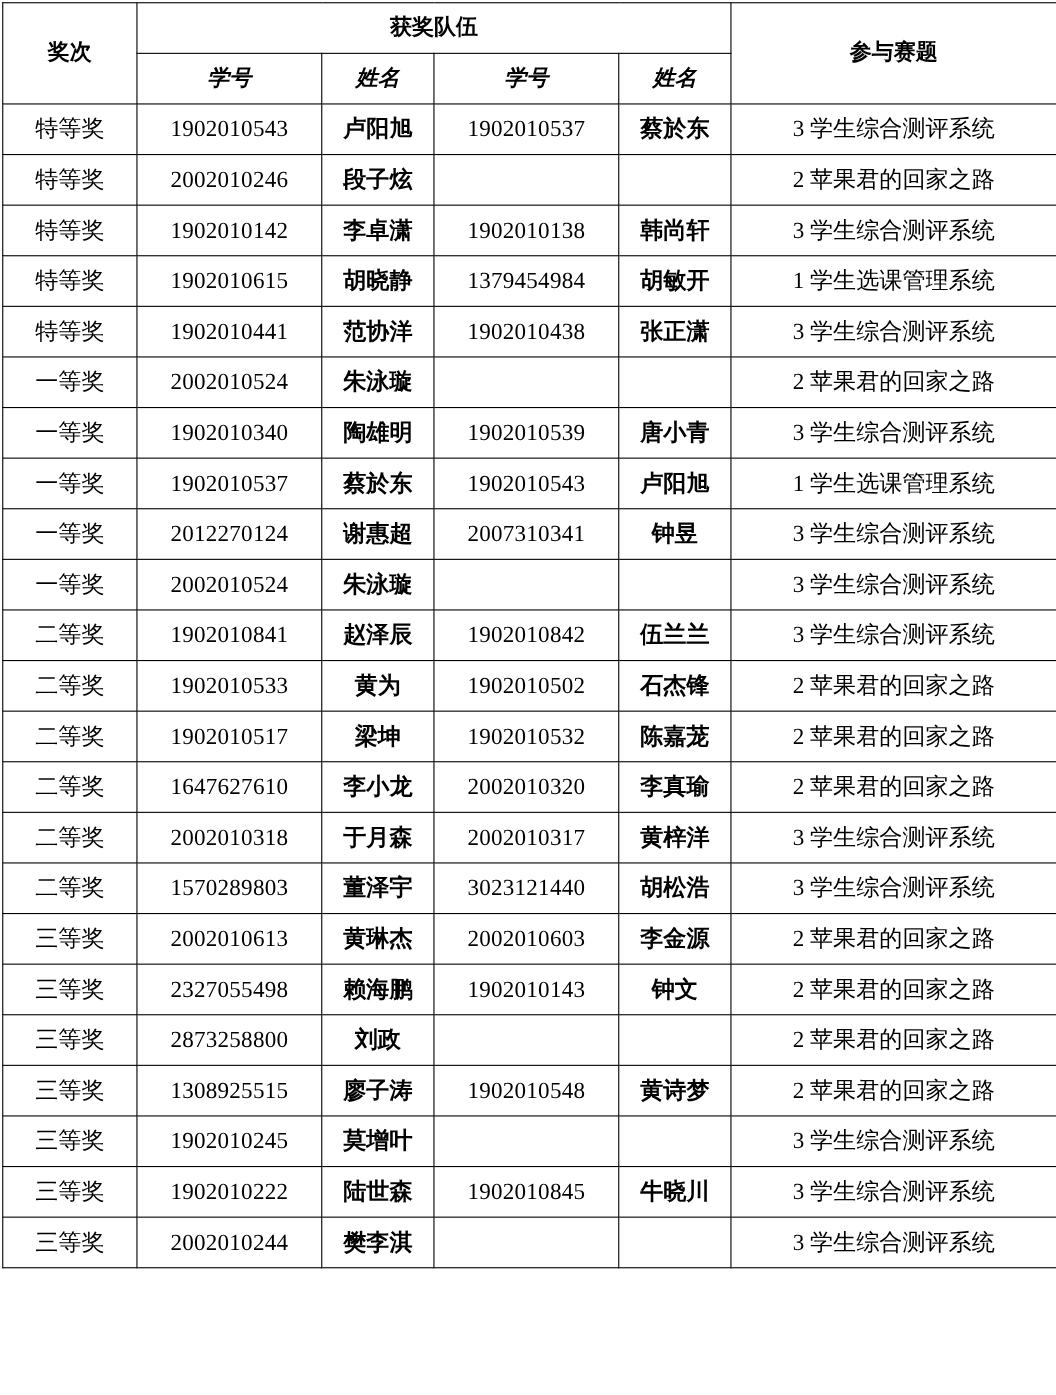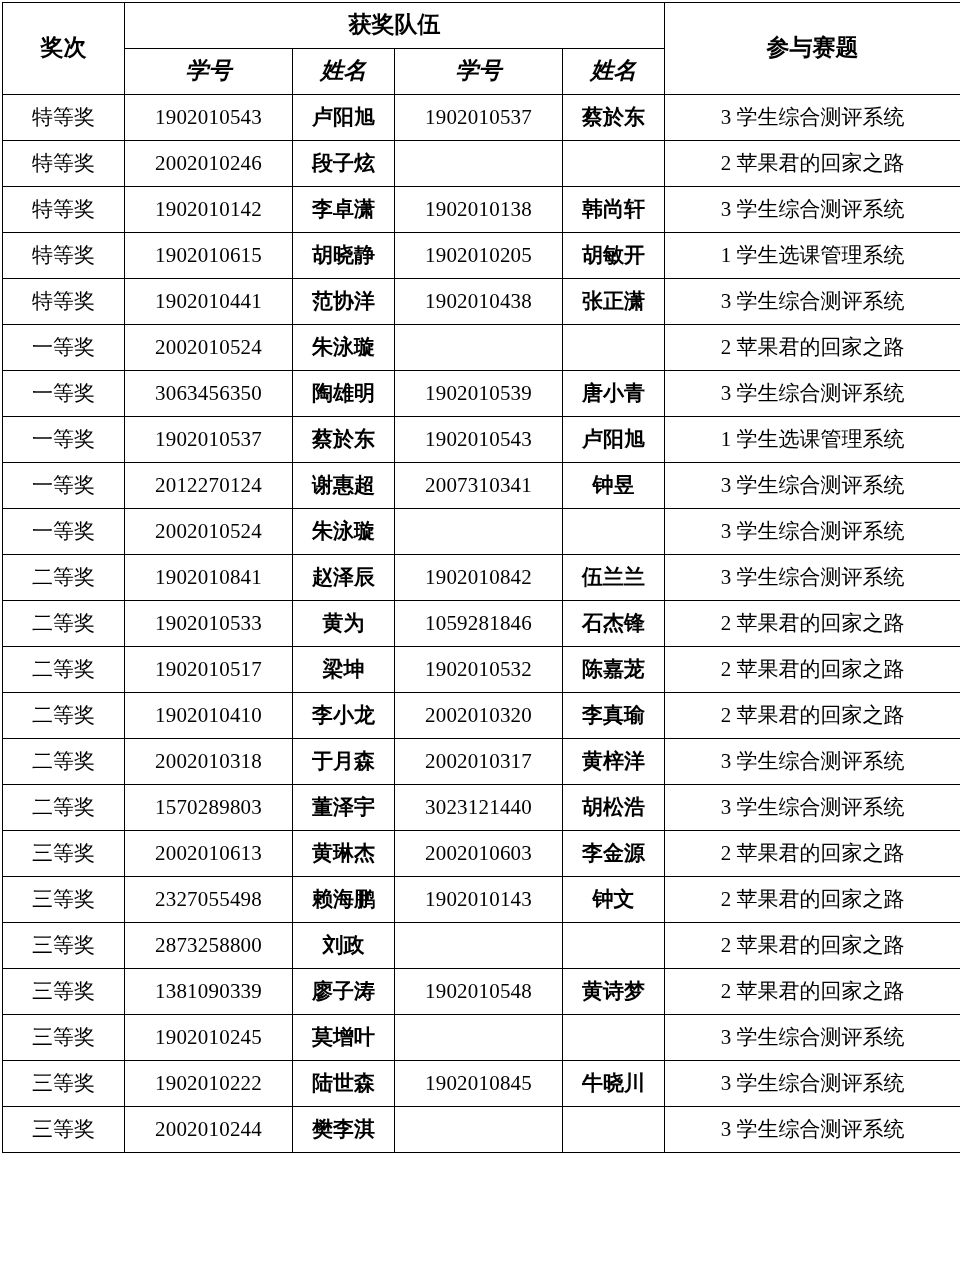--- a/index.html
+++ b/index.html
@@ -31,21 +31,21 @@
     text-align: center;
     vertical-align: middle;
     font-size: 21px;
     line-height: 1.25;
     padding: 0;
     height: 45px;
     font-family: "Liberation Serif", "DejaVu Serif", serif;
   }
   table.award-table thead th {
     font-weight: bold;
-    font-size: 23px;
+    font-size: 20px;
   }
   
   col.c-award   { width: 122px; }
   col.c-id1     { width: 168px; }
   col.c-name1   { width: 102px; }
   col.c-id2     { width: 168px; }
   col.c-name2   { width: 102px; }
   col.c-topic   { width: 296px; }
 
   td.award-cell { font-size: 21px; }
@@ -108,21 +108,21 @@
           <td class="id-cell">1902010142</td>
           <td class="name-cell">李卓潇</td>
           <td class="id-cell">1902010138</td>
           <td class="name-cell">韩尚轩</td>
           <td class="topic-cell">3 学生综合测评系统</td>
         </tr>
         <tr>
           <td class="award-cell">特等奖</td>
           <td class="id-cell">1902010615</td>
           <td class="name-cell">胡晓静</td>
-          <td class="id-cell">1902010205</td>
+          <td class="id-cell">1379454984</td>
           <td class="name-cell">胡敏开</td>
           <td class="topic-cell">1 学生选课管理系统</td>
         </tr>
         <tr>
           <td class="award-cell">特等奖</td>
           <td class="id-cell">1902010441</td>
           <td class="name-cell">范协洋</td>
           <td class="id-cell">1902010438</td>
           <td class="name-cell">张正潇</td>
           <td class="topic-cell">3 学生综合测评系统</td>
@@ -130,21 +130,21 @@
         <tr>
           <td class="award-cell">一等奖</td>
           <td class="id-cell">2002010524</td>
           <td class="name-cell">朱泳璇</td>
           <td class="id-cell"></td>
           <td class="name-cell"></td>
           <td class="topic-cell">2 苹果君的回家之路</td>
         </tr>
         <tr>
           <td class="award-cell">一等奖</td>
-          <td class="id-cell">3063456350</td>
+          <td class="id-cell">1902010340</td>
           <td class="name-cell">陶雄明</td>
           <td class="id-cell">1902010539</td>
           <td class="name-cell">唐小青</td>
           <td class="topic-cell">3 学生综合测评系统</td>
         </tr>
         <tr>
           <td class="award-cell">一等奖</td>
           <td class="id-cell">1902010537</td>
           <td class="name-cell">蔡於东</td>
           <td class="id-cell">1902010543</td>
@@ -172,35 +172,35 @@
           <td class="id-cell">1902010841</td>
           <td class="name-cell">赵泽辰</td>
           <td class="id-cell">1902010842</td>
           <td class="name-cell">伍兰兰</td>
           <td class="topic-cell">3 学生综合测评系统</td>
         </tr>
         <tr>
           <td class="award-cell">二等奖</td>
           <td class="id-cell">1902010533</td>
           <td class="name-cell">黄为</td>
-          <td class="id-cell">1059281846</td>
+          <td class="id-cell">1902010502</td>
           <td class="name-cell">石杰锋</td>
           <td class="topic-cell">2 苹果君的回家之路</td>
         </tr>
         <tr>
           <td class="award-cell">二等奖</td>
           <td class="id-cell">1902010517</td>
           <td class="name-cell">梁坤</td>
           <td class="id-cell">1902010532</td>
           <td class="name-cell">陈嘉茏</td>
           <td class="topic-cell">2 苹果君的回家之路</td>
         </tr>
         <tr>
           <td class="award-cell">二等奖</td>
-          <td class="id-cell">1902010410</td>
+          <td class="id-cell">1647627610</td>
           <td class="name-cell">李小龙</td>
           <td class="id-cell">2002010320</td>
           <td class="name-cell">李真瑜</td>
           <td class="topic-cell">2 苹果君的回家之路</td>
         </tr>
         <tr>
           <td class="award-cell">二等奖</td>
           <td class="id-cell">2002010318</td>
           <td class="name-cell">于月森</td>
           <td class="id-cell">2002010317</td>
@@ -234,21 +234,21 @@
         <tr>
           <td class="award-cell">三等奖</td>
           <td class="id-cell">2873258800</td>
           <td class="name-cell">刘政</td>
           <td class="id-cell"></td>
           <td class="name-cell"></td>
           <td class="topic-cell">2 苹果君的回家之路</td>
         </tr>
         <tr>
           <td class="award-cell">三等奖</td>
-          <td class="id-cell">1381090339</td>
+          <td class="id-cell">1308925515</td>
           <td class="name-cell">廖子涛</td>
           <td class="id-cell">1902010548</td>
           <td class="name-cell">黄诗梦</td>
           <td class="topic-cell">2 苹果君的回家之路</td>
         </tr>
         <tr>
           <td class="award-cell">三等奖</td>
           <td class="id-cell">1902010245</td>
           <td class="name-cell">莫增叶</td>
           <td class="id-cell"></td>

